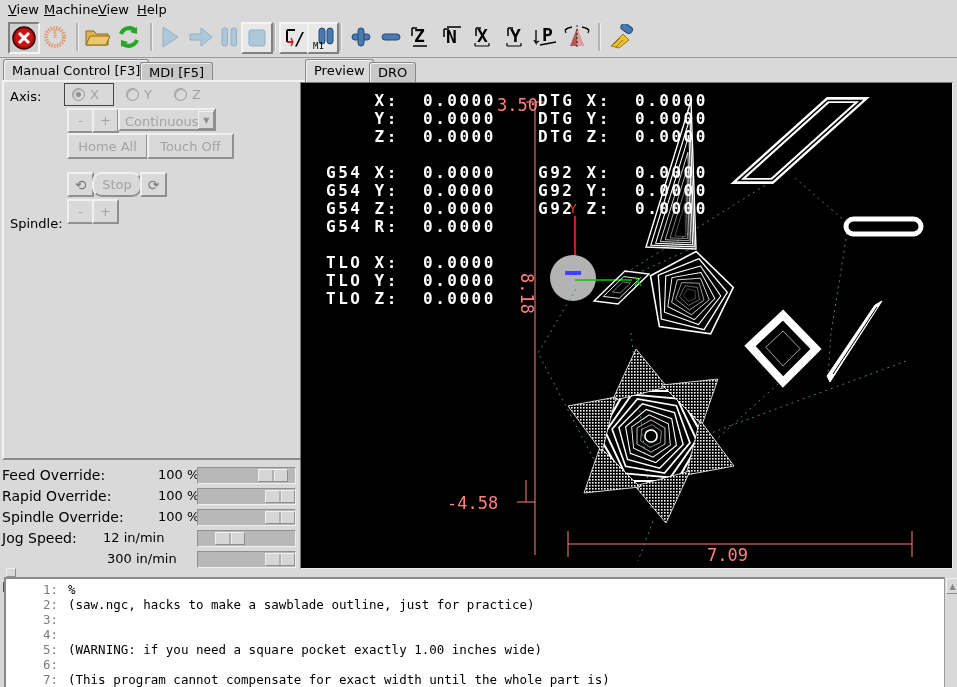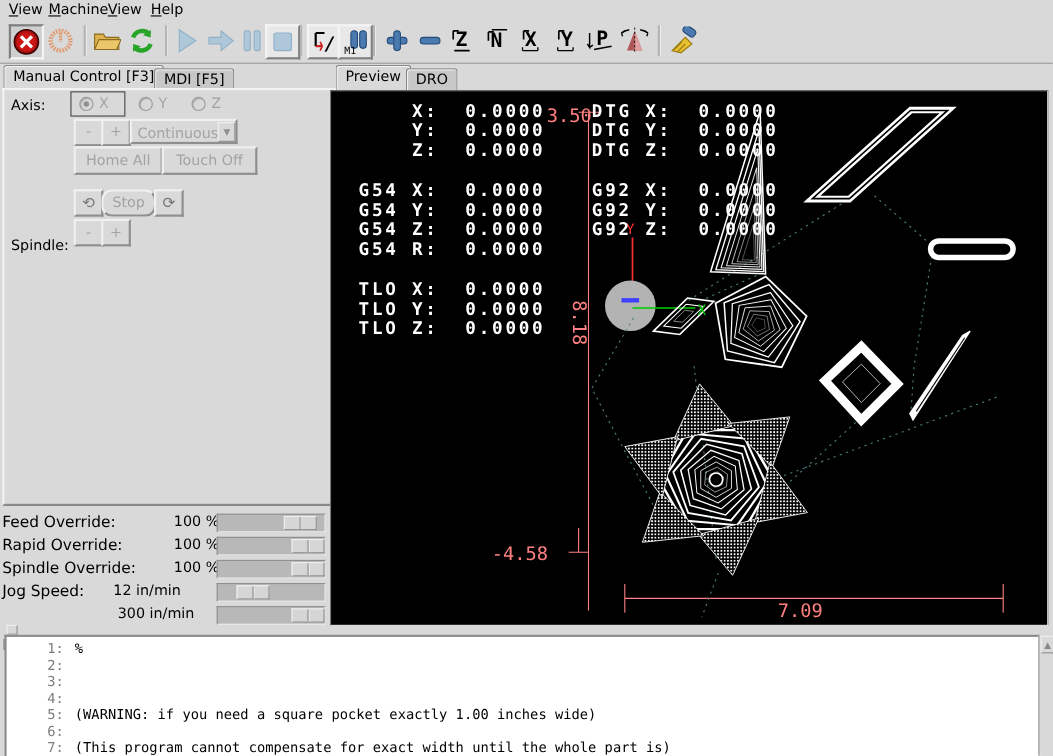--- a/index.html
+++ b/index.html
@@ -417,21 +417,21 @@
 DTG Y:  0.0000
 DTG Z:  0.0000
 
 G92 X:  0.0000
 G92 Y:  0.0000
 G92 Z:  0.0000</pre>
 </div>
 
 <div id="gcode">
   <div class="gline" style="top:3px;"><span class="gnum">1:</span><span class="gtxt">%</span></div>
-  <div class="gline" style="top:18px;"><span class="gnum">2:</span></div>
+  <div class="gline" style="top:18px;"><span class="gnum">2:</span><span class="gtxt">(saw.ngc, hacks to make a sawblade outline, just for practice)</span></div>
   <div class="gline" style="top:33px;"><span class="gnum">3:</span><span class="gtxt"></span></div>
   <div class="gline" style="top:48px;"><span class="gnum">4:</span><span class="gtxt"></span></div>
   <div class="gline" style="top:63px;"><span class="gnum">5:</span><span class="gtxt">(WARNING: if you need a square pocket exactly 1.00 inches wide)</span></div>
   <div class="gline" style="top:78px;"><span class="gnum">6:</span></div>
   <div class="gline" style="top:93px;"><span class="gnum">7:</span><span class="gtxt">(This program cannot compensate for exact width until the whole part is)</span></div>
 </div>
 <div id="gscroll">
   <div class="up">▲</div>
 </div>
 

